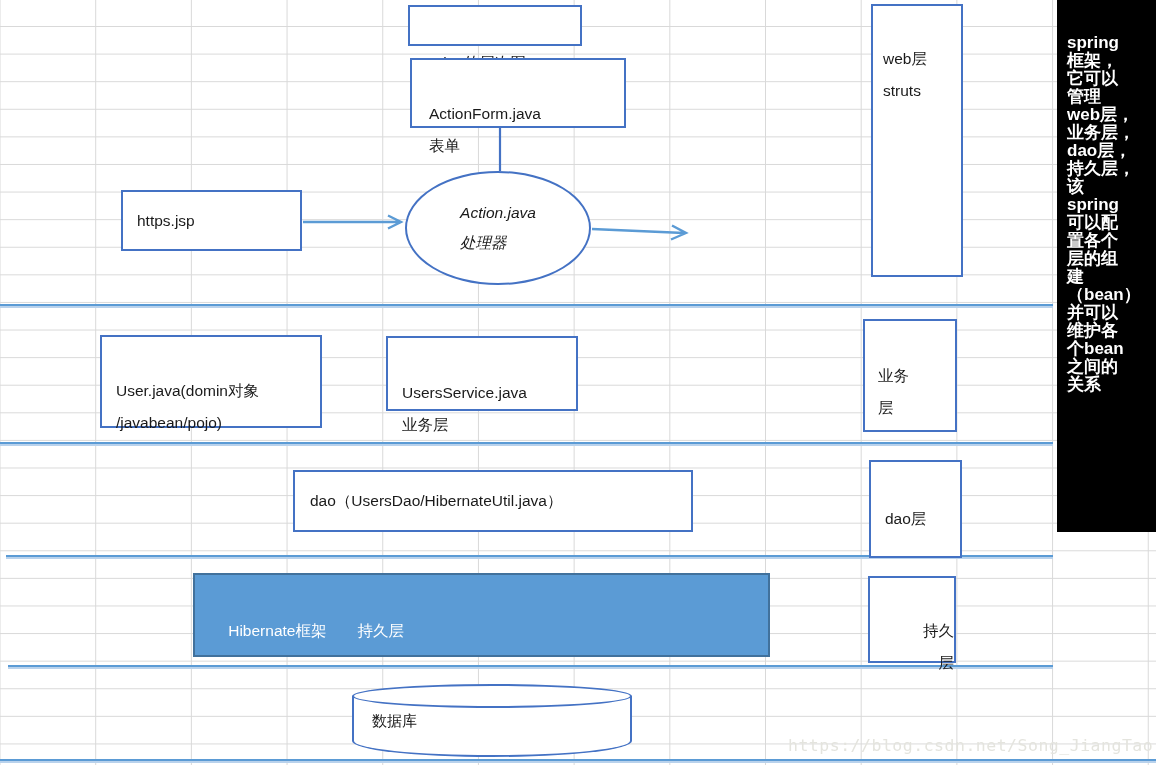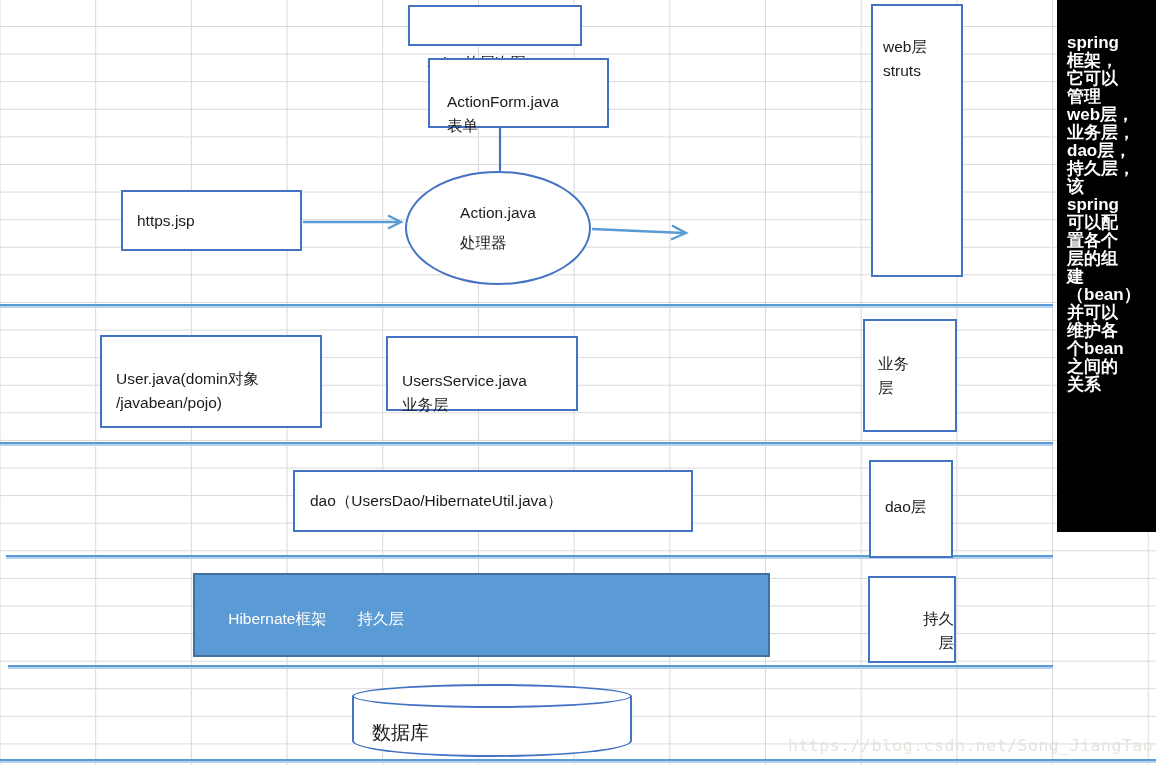--- a/index.html
+++ b/index.html
@@ -19,32 +19,33 @@
   }
   .divider{
     position:absolute; height:4px;
     background:linear-gradient(to bottom,#5b9bd5 60%,#b9d2ec 60%);
   }
   .shape{
     position:absolute;
     background:#fff;
     border:2px solid #4472c4;
     font-size:15.5px;
-    line-height:24px;
+    line-height:32px;
     white-space:pre-line;
   }
   .ellipse{
     position:absolute;
     background:#fff;
     border:2.5px solid #4472c4;
     border-radius:50%;
     display:flex; align-items:center; justify-content:center;
     text-align:left;
     font-size:15.5px; line-height:30px;
     white-space:pre-line;
+    font-style:italic;
   }
   .vcenter{ display:flex; align-items:center; }
   .hib{
     background:#5b9bd5;
     border:2px solid #41719c;
     color:#ffffff;
     white-space:pre;
   }
   .note{
     position:absolute;
@@ -59,21 +60,21 @@
     position:absolute; left:0; top:12px; width:280px; height:61px;
     background:#fff; border:2px solid #4472c4; border-top:none;
     border-radius:0 0 50% 50% / 0 0 16px 16px;
   }
   .cyl-top{
     position:absolute; left:0; top:0; width:280px; height:24px;
     background:#fff; border:2px solid #4472c4; border-radius:50%;
   }
   .cyl-label{
     position:absolute; left:20px; top:22px;
-    font-size:19px; line-height:30px;margin-top:12px;
+    font-size:15px; line-height:30px;
   }
   .overlay{ position:absolute; left:0; top:0; pointer-events:none; }
   .watermark{
     position:absolute; left:788px; top:736px;
     font-family:"DejaVu Sans Mono","Liberation Mono",monospace;
     font-size:16.5px; color:#e4e4de; letter-spacing:0.5px;
     white-space:pre;
   }
 </style>
 </head>
@@ -90,21 +91,21 @@
   <svg class="overlay" width="1156" height="765">
     <line x1="500" y1="128" x2="500" y2="171" stroke="#4472c4" stroke-width="2.2"></line>
     <path d="M303,222 H399 M388,215.5 L401,222 L388,228.5" stroke="#5b9bd5" stroke-width="2.4" fill="none"></path>
     <path d="M592,229 L684,233 M672,225.5 L686,233 L671,239.5" stroke="#5b9bd5" stroke-width="2.4" fill="none"></path>
   </svg>
 
   <div class="shape" style="left:408px;top:5px;width:174px;height:41px;padding-left:17px;line-height:37px;">
     <span>sping的层次图</span>
   </div>
 
-  <div class="shape" style="left:428px;top:58px;width:181px;height:70px;padding:6px 0 0 17px;">
+  <div class="shape" style="left:410px;top:58px;width:216px;height:70px;padding:6px 0 0 17px;">
     <span>ActionForm.java
 表单</span>
   </div>
 
   <div class="shape vcenter" style="left:121px;top:190px;width:181px;height:61px;padding-left:14px;">
     <span>https.jsp</span>
   </div>
 
   <div class="ellipse" style="left:405px;top:171px;width:186px;height:114px;">
     <span>Action.java
@@ -129,21 +130,21 @@
 
   <div class="shape" style="left:863px;top:319px;width:94px;height:113px;padding:7px 0 0 13px;">
     <span>业务
 层</span>
   </div>
 
   <div class="shape vcenter" style="left:293px;top:470px;width:400px;height:62px;padding-left:15px;">
     <span>dao（UsersDao/HibernateUtil.java）</span>
   </div>
 
-  <div class="shape" style="left:869px;top:460px;width:84px;height:98px;padding:9px 0 0 14px;">
+  <div class="shape" style="left:869px;top:460px;width:93px;height:98px;padding:9px 0 0 14px;">
     <span>dao层</span>
   </div>
 
   <div class="shape hib" style="left:193px;top:573px;width:577px;height:84px;padding:8px 0 0 16px;">
     <span>Hibernate框架　　持久层</span>
   </div>
 
   <div class="shape" style="left:868px;top:576px;width:88px;height:87px;padding:5px 0 0 12px;text-align:right;">
     <span>持久
 层</span>

